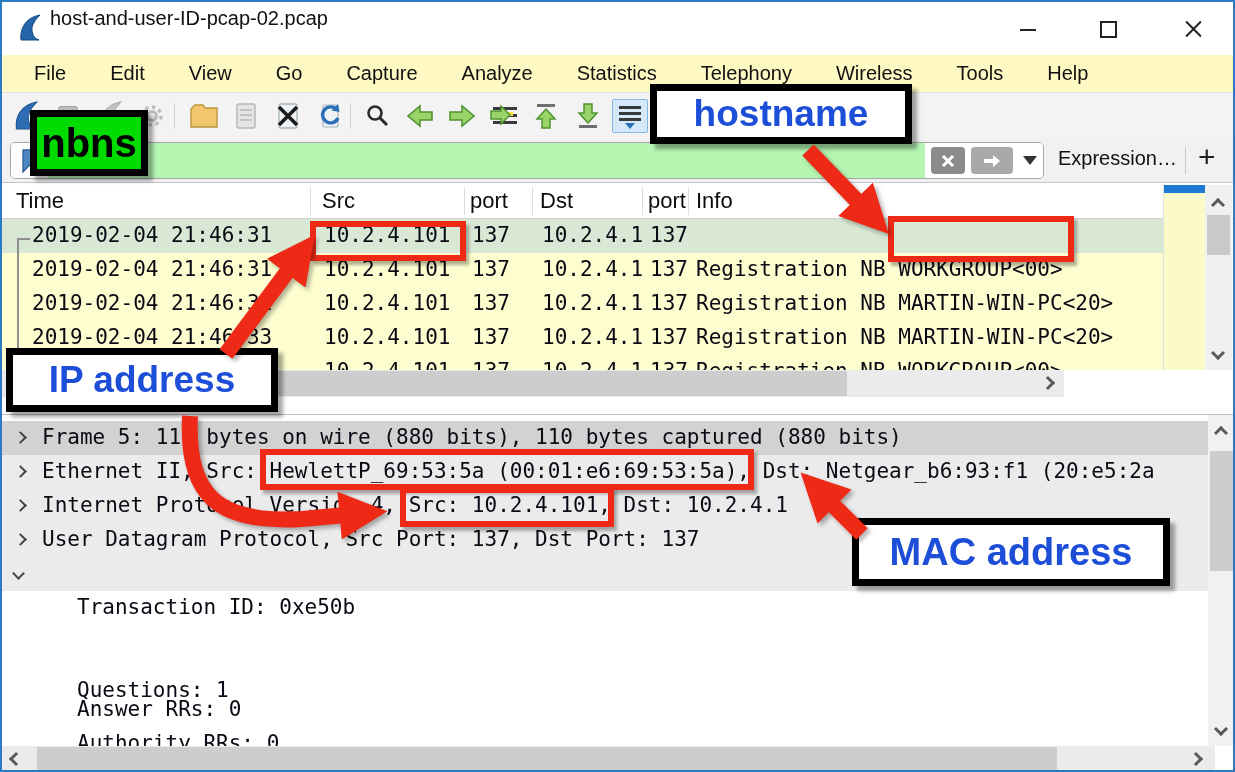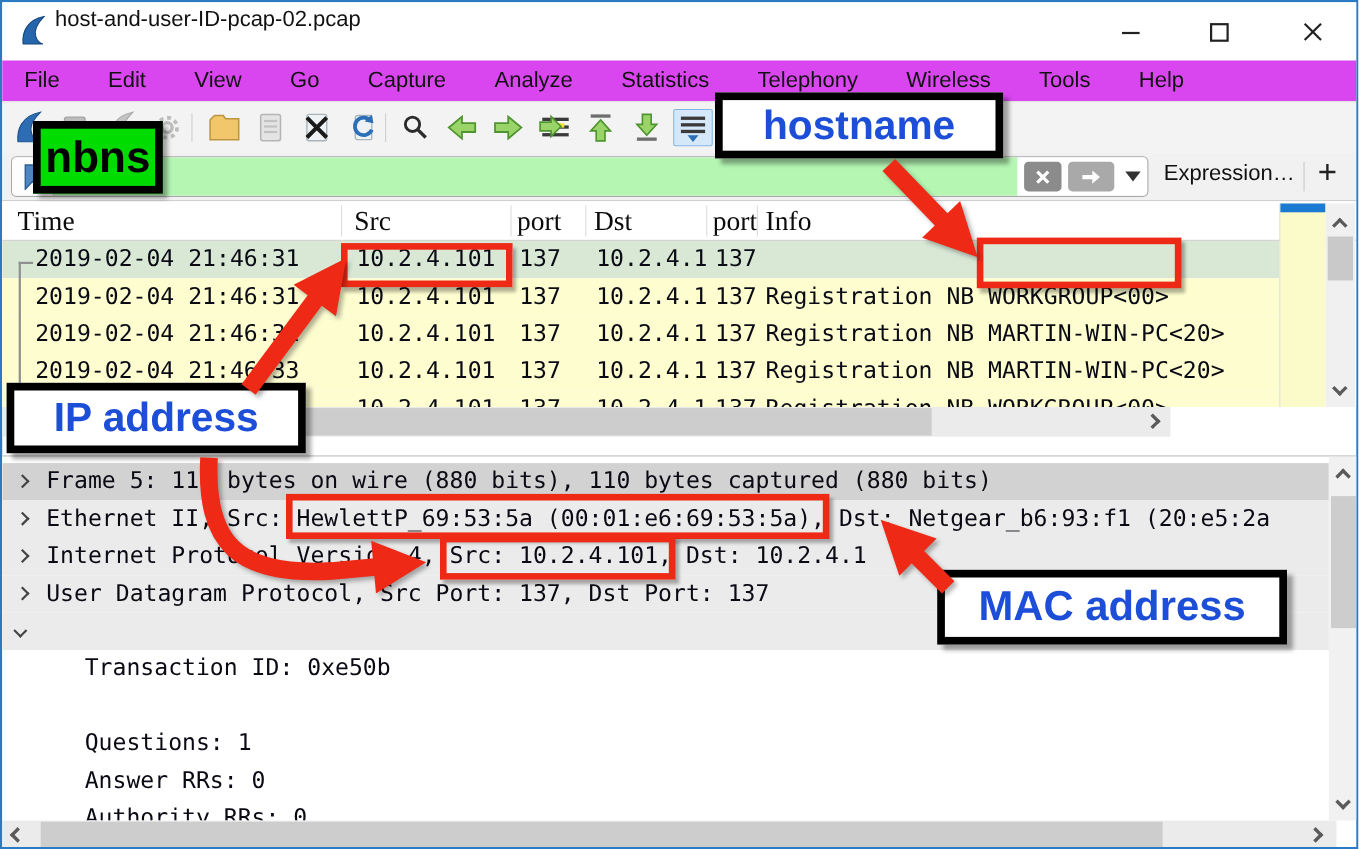--- a/index.html
+++ b/index.html
@@ -11,21 +11,21 @@
   .app-fin { position:absolute; left:16px; top:12px; width:24px; height:28px; }
   .title-text { position:absolute; left:48px; top:5px; font-size:20px; color:#111; }
   .win-btn { position:absolute; top:0; width:60px; height:53px; }
   .btn-min { left:995px; } .btn-max { left:1075px; } .btn-close { left:1160px; }
   .glyph-min { position:absolute; left:23px; top:27px; width:16px; height:2px; background:#222; }
   .glyph-max { position:absolute; left:23px; top:19px; width:17px; height:17px; border:2px solid #222; }
   .glyph-close-a,.glyph-close-b { position:absolute; left:21px; top:26px; width:21px; height:2px; background:#222; }
   .glyph-close-a { transform:rotate(45deg); } .glyph-close-b { transform:rotate(-45deg); }
 
   
-  .menubar { position:absolute; left:0; top:53px; width:100%; height:37px; background:#d946ef; display:flex; align-items:center; padding-left:20px; }
+  .menubar { position:absolute; left:0; top:53px; width:100%; height:37px; background:#fef9c3; display:flex; align-items:center; padding-left:32px; }
   .menu-item { font-size:20px; color:#111; margin-right:44px; white-space:nowrap; }
 
   
   .toolbar { position:absolute; left:0; top:90px; width:100%; height:47px; background:#f3f3f3; border-top:1px solid #e2e2e2; }
   .tbtn { position:absolute; top:6px; width:36px; height:34px; display:flex; align-items:center; justify-content:center; }
   .tsep { position:absolute; top:10px; width:1px; height:26px; background:#cfcfcf; }
   .tbtn.hl { background:#d5e8fa; border:1px solid #84b6e4; border-radius:2px; }
 
   
   .filterrow { position:absolute; left:0; top:137px; width:100%; height:44px; background:#f1f1f1; border-bottom:1px solid #c6c6c6; }
@@ -36,21 +36,21 @@
   .sq-btn { width:34px; height:27px; border-radius:4px; display:flex; align-items:center; justify-content:center; }
   .clear-btn { background:#8b8b8b; } .apply-btn { background:#a9a9a9; width:42px; }
   .dd-caret { width:0; height:0; border-left:7px solid transparent; border-right:7px solid transparent; border-top:9px solid #333; margin-left:4px; }
   .expression { position:absolute; left:1056px; top:8px; font-size:20px; color:#111; }
   .expr-sep { position:absolute; left:1183px; top:8px; width:1px; height:27px; background:#c9c9c9; }
   .plus-btn { position:absolute; left:1196px; top:1px; font-size:30px; color:#222; font-weight:500; }
 
   
   .plist { position:absolute; left:0; top:181px; width:100%; height:187px; background:#fff; overflow:hidden; }
   .phead { position:absolute; left:0; top:0; width:100%; height:36px; background:#fff; border-bottom:1px solid #cfcfcf; }
-  .phead span { position:absolute; top:5px; font-size:25px; color:#0c0c0c;font-family:Liberation Serif, serif; }
+  .phead span { position:absolute; top:5px; font-size:22px; color:#0c0c0c; }
   .hdiv { position:absolute; top:4px; width:1px; height:28px; background:#dcdcdc; }
   .prow { position:absolute; left:0; width:1161px; height:34px; font-family:"DejaVu Sans Mono", monospace; font-size:21px; color:#0a0a14; white-space:nowrap; }
   .prow span { position:absolute; top:4px; }
   .row-sel { background:#d8e8d5; }
   .row-udp { background:#fdfdd0; }
   .c-time{left:30px} .c-src{left:322px} .c-sp{left:470px} .c-dst{left:540px} .c-dp{left:648px} .c-info{left:694px}
   .treev { position:absolute; left:15px; top:55px; width:2px; height:132px; background:#8f8f8f; }
   .treeh { position:absolute; left:15px; top:55px; width:13px; height:2px; background:#8f8f8f; }
   .minimap { position:absolute; left:1161px; top:2px; width:42px; height:185px; background:#fbfbc9; border-left:1px solid #e0e0e0; }
   .minimap-sel { position:absolute; left:0; top:0; width:100%; height:8px; background:#1d7ad2; }
@@ -349,21 +349,21 @@
     <div class="dline d-top" style="top:108px">
       <span class="dchev dc0 dc-closed"></span>
       <span class="txt d-txt0">User Datagram Protocol, Src Port: 137, Dst Port: 137</span>
     </div>
     <div class="dline d-top" style="top:142px">
       <span class="dchev dc0 dc-open"></span>
     </div>
     <div class="dline" style="top:176px">
       <span class="txt d-txt1">Transaction ID: 0xe50b</span>
     </div>
-    <div class="dline" style="top:244px">
+    <div class="dline" style="top:259px">
       <span class="txt d-txt1">Questions: 1</span>
     </div>
     <div class="dline" style="top:278px">
       <span class="txt d-txt1">Answer RRs: 0</span>
     </div>
     <div class="dline" style="top:312px">
       <span class="txt d-txt1">Authority RRs: 0</span>
     </div>
     <div class="vscroll2">
       <div class="sb-arrow" style="left:1px;top:6px">

